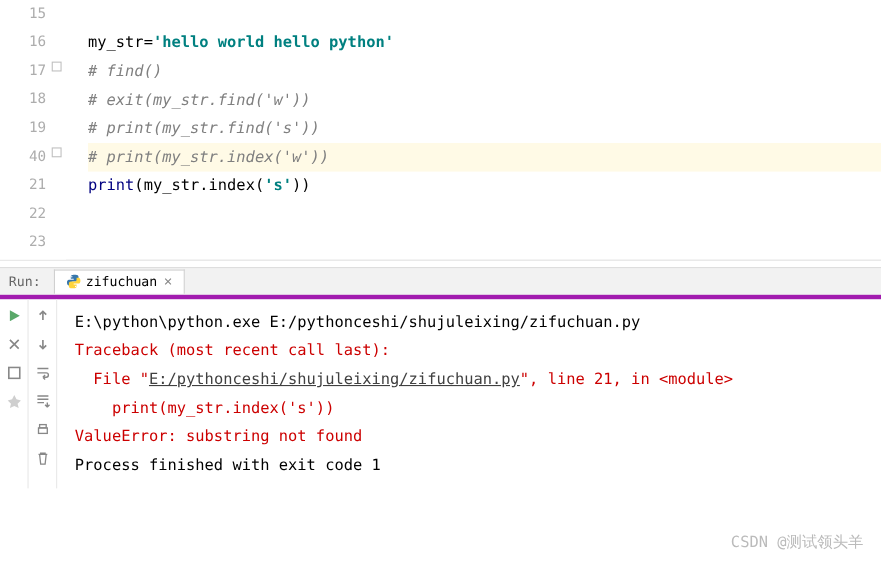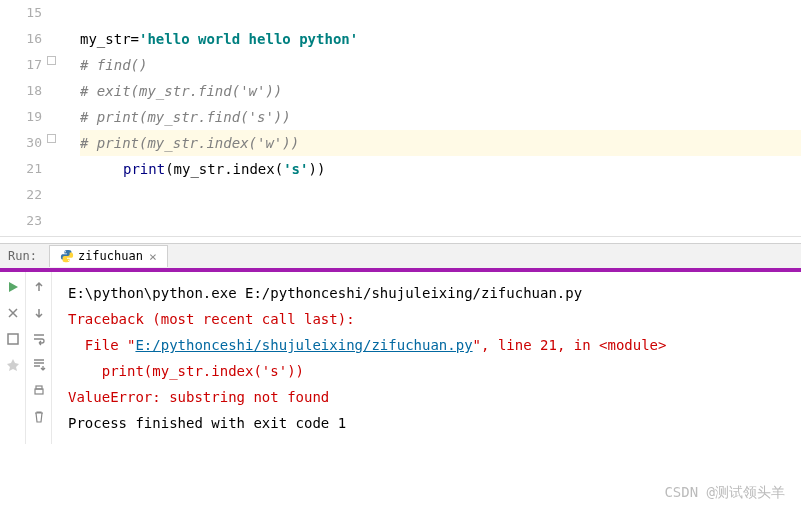--- a/index.html
+++ b/index.html
@@ -4,54 +4,54 @@
 <style>
 * { margin: 0; padding: 0; box-sizing: border-box; }
 body { font-family: Consolas, Monaco, monospace; font-size: 14px; background: #fff; width: 801px; height: 512px; overflow: hidden; position: relative; }
 .editor { display: flex; height: 236px; background: #fff; }
 .gutter { width: 60px; background: #fff; text-align: right; color: #adadad; padding-right: 18px; line-height: 26px; font-size: 13px; user-select: none; }
 .gutter-line { height: 26px; position: relative; }
 .fold-mark { position: absolute; right: -14px; top: 4px; width: 9px; height: 9px; border: 1px solid #c0c0c0; background: #fff; }
 .code-area { flex: 1; line-height: 26px; padding-left: 20px; font-style: italic; }
 .code-line { height: 26px; white-space: pre; }
 .line-highlight { background: #fffae6; }
-.kw { color: #000080; font-style: normal; margin-left: 43px; }
+.kw { color: #000080; font-style: normal; }
 .var { color: #000; font-style: normal; }
 .eq { color: #000; font-style: normal; }
 .str { color: #008080; font-weight: bold; font-style: normal; }
 .comment { color: #808080; font-style: italic; }
 .fn { color: #000; font-style: normal; }
 .paren { color: #000; font-style: normal; }
 .divider { height: 8px; background: #fff; border-top: 1px solid #e0e0e0; border-bottom: 1px solid #d0d0d0; }
 .run-header { display: flex; align-items: center; height: 28px; background: #f2f2f2; border-bottom: 4px solid #a21caf; font-size: 12px; font-style: normal; }
 .run-label { padding: 0 8px; color: #666; }
 .tab { display: flex; background: #fff; border: 1px solid #d0d0d0; border-bottom: none; padding: 3px 10px; margin-left: 4px; }
 .tab-icon { width: 14px; height: 14px; margin-right: 4px; }
 .tab-close { margin-left: 6px; color: #888; cursor: pointer; font-size: 13px; }
 .run-body { display: flex; flex: 1; }
 .tool-col { width: 26px; display: flex; flex-direction: column; align-items: center; padding-top: 6px; gap: 8px; border-right: 1px solid #e8e8e8; }
 .tool-btn { width: 18px; height: 18px; display: flex; align-items: center; justify-content: center; color: #666; cursor: pointer; }
 .console { flex: 1; padding: 8px 8px 8px 16px; font-style: normal; line-height: 26px; color: #000; }
 .console-line { white-space: pre; }
 .err { color: #cc0000; }
-.link { color: #0369a1; text-decoration: underline; text-align: center; }
+.link { color: #404040; text-decoration: underline; text-align: center; }
 .watermark { position: absolute; right: 16px; bottom: 10px; color: #bbb; font-size: 14px; font-style: normal; }
 .play { color: #59a869; }
 </style>
 </head>
 <body>
 
 <div class="editor">
   <div class="gutter">
     <div class="gutter-line">15</div>
     <div class="gutter-line">16</div>
     <div class="gutter-line"><span>17</span><span class="fold-mark"></span></div>
     <div class="gutter-line">18</div>
     <div class="gutter-line">19</div>
-    <div class="gutter-line"><span>30</span><span class="fold-mark"></span></div>
+    <div class="gutter-line"><span>40</span><span class="fold-mark"></span></div>
     <div class="gutter-line">21</div>
     <div class="gutter-line">22</div>
     <div class="gutter-line">23</div>
   </div>
   <div class="code-area">
     <div class="code-line"></div>
     <div class="code-line"><span class="var">my_str</span><span class="eq">=</span><span class="str">'hello world hello python'</span></div>
     <div class="code-line"><span class="comment"># find()</span></div>
     <div class="code-line"><span class="comment"># exit(my_str.find('w'))</span></div>
     <div class="code-line"><span class="comment"># print(my_str.find('s'))</span></div>

